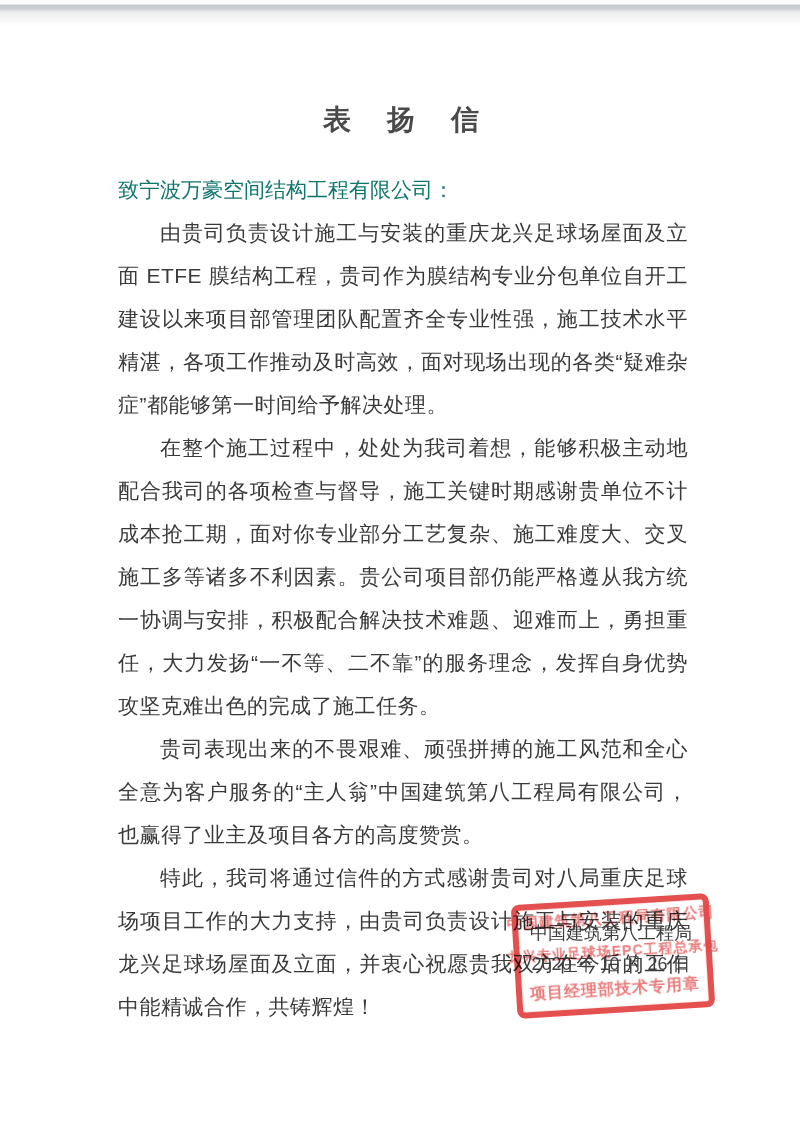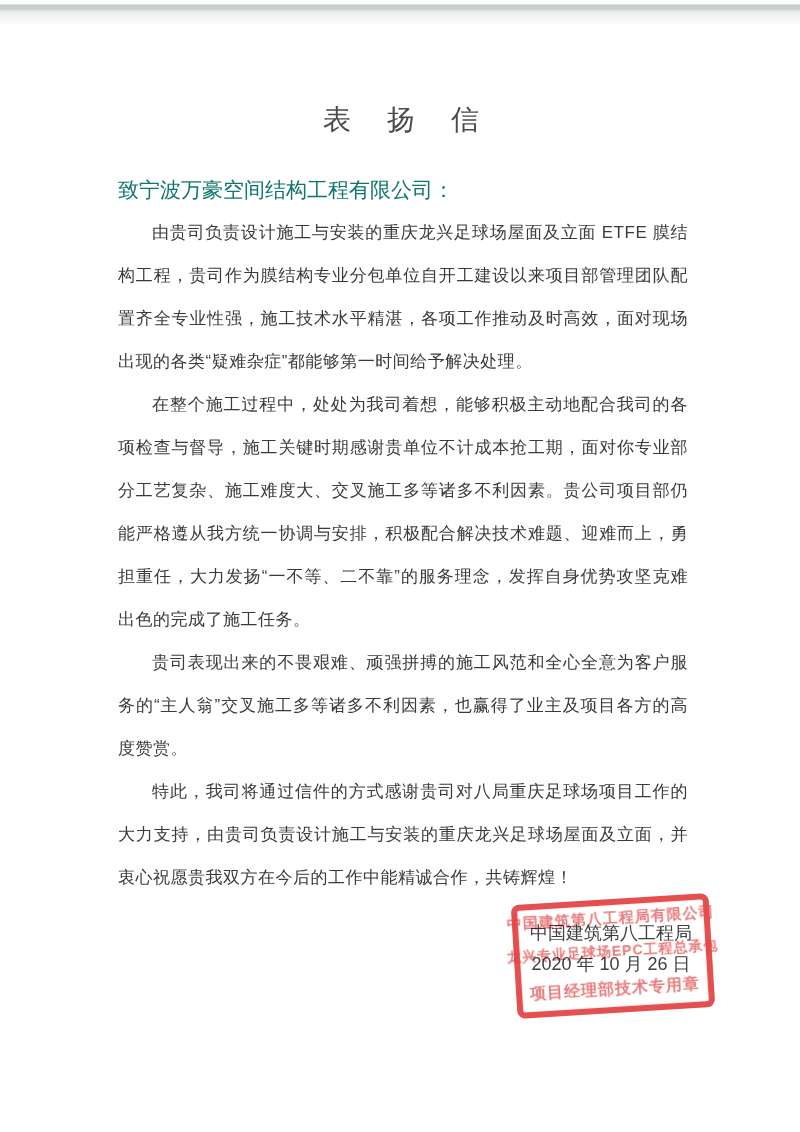--- a/index.html
+++ b/index.html
@@ -28,33 +28,33 @@
     top:0;
     width:570px;
     color:#3a3a3a;
   }
   .letter-title{
     margin-top:100px;
     height:40px;
     line-height:40px;
     text-align:center;
     font-size:28px;
-    font-weight:400;
+    font-weight:700;
     letter-spacing:4px;
     color:#4a4a4a;
   }
   .salutation{
     margin-top:28px;
     font-size:21px;
     line-height:43px;
     color:#0f766e;
   }
   .body-paragraph{
     margin:0;
-    font-size:17px;
+    font-size:21px;
     line-height:43px;
     text-align:justify;
     text-indent:2em;
     color:#3a3a3a;
     letter-spacing:0.5px;
   }
   .signature{
     position:absolute;
     top:918px;
     right:108px;
@@ -101,21 +101,21 @@
 
   <div class="content">
     <div class="letter-title">表　扬　信</div>
 
     <div class="salutation">致宁波万豪空间结构工程有限公司：</div>
 
     <p class="body-paragraph">由贵司负责设计施工与安装的重庆龙兴足球场屋面及立面 ETFE 膜结构工程，贵司作为膜结构专业分包单位自开工建设以来项目部管理团队配置齐全专业性强，施工技术水平精湛，各项工作推动及时高效，面对现场出现的各类“疑难杂症”都能够第一时间给予解决处理。</p>
 
     <p class="body-paragraph">在整个施工过程中，处处为我司着想，能够积极主动地配合我司的各项检查与督导，施工关键时期感谢贵单位不计成本抢工期，面对你专业部分工艺复杂、施工难度大、交叉施工多等诸多不利因素。贵公司项目部仍能严格遵从我方统一协调与安排，积极配合解决技术难题、迎难而上，勇担重任，大力发扬“一不等、二不靠”的服务理念，发挥自身优势攻坚克难出色的完成了施工任务。</p>
 
-    <p class="body-paragraph">贵司表现出来的不畏艰难、顽强拼搏的施工风范和全心全意为客户服务的“主人翁”交叉施工多等诸多不利因素，也赢得了业主及项目各方的高度赞赏。</p>
+    <p class="body-paragraph">贵司表现出来的不畏艰难、顽强拼搏的施工风范和全心全意为客户服务的“主人翁”中国建筑第八工程局有限公司，也赢得了业主及项目各方的高度赞赏。</p>
 
     <p class="body-paragraph">特此，我司将通过信件的方式感谢贵司对八局重庆足球场项目工作的大力支持，由贵司负责设计施工与安装的重庆龙兴足球场屋面及立面，并衷心祝愿贵我双方在今后的工作中能精诚合作，共铸辉煌！</p>
   </div>
 
   <div class="signature">
     <div class="sig-line">中国建筑第八工程局</div>
     <div class="sig-line">2020 年 10 月 26 日</div>
   </div>
 
   <div class="seal">

